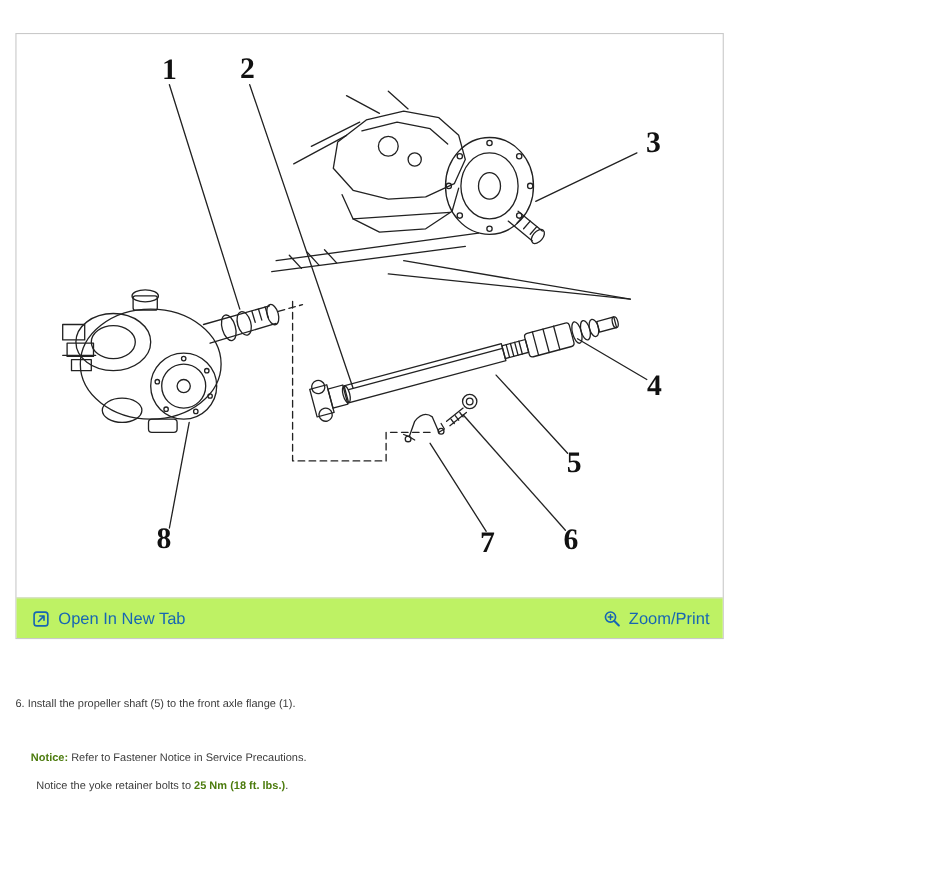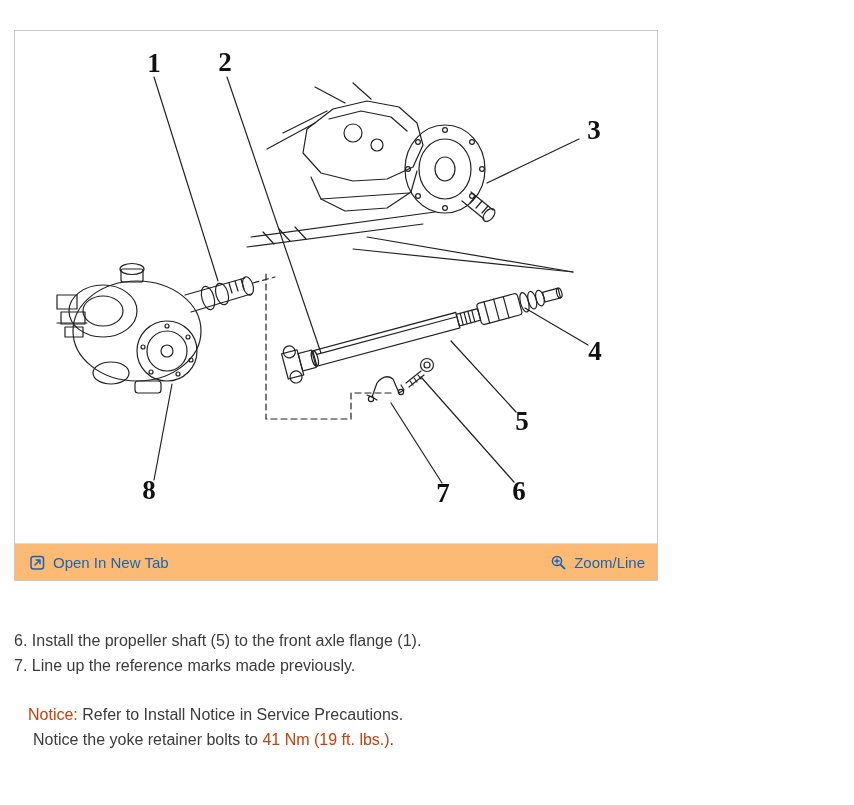--- a/index.html
+++ b/index.html
@@ -31,42 +31,42 @@
     color:#111;
     line-height:1;
     user-select:none;
   }
   .viewer-toolbar{
     position:absolute;left:0;right:0;bottom:0;
     height:36px;
     border-top:1px solid #dcdcdc;
     display:flex;justify-content:space-between;
     padding:0 12px 0 14px;
-    background:#fdba74;
+    background:#bef264;
   }
   .tool-link{
     display:flex;align-items:center;gap:7px;
     color:#1766b3;
     font-size:15px;
     text-decoration:none;
     cursor:pointer;
   }
   .tl-icon{flex:0 0 auto;display:block;}
   .instructions{
     position:absolute;left:14px;top:628px;
-    font-size:16px;
+    font-size:10px;
     color:#3b3b3b;
     line-height:25px;
     width:820px;
   }
   .instructions p{margin:0;}
   .instructions p.notice{margin-top:24px;padding-left:14px;}
   .instructions p.step8{margin-top:24px;}
   .instructions p.substep{padding-left:19px;}
-  .instructions b{color:#c2410c;font-weight:normal;}
+  .instructions b{color:#4d7c0f;font-weight:bold;}
   svg.lineart{display:block;}
 </style>
 </head>
 <body>
 
 <div class="viewer-frame">
   <div class="diagram-area">
 
     <svg class="lineart" width="642" height="513" viewBox="0 0 642 513" fill="none" stroke="#222" stroke-width="1.2" stroke-linecap="round" stroke-linejoin="round">
 
@@ -215,23 +215,22 @@
       </svg>
       <span>Open In New Tab</span>
     </a>
     <a href="#" class="tool-link">
       <svg class="tl-icon" width="17" height="17" viewBox="0 0 17 17">
         <circle cx="7" cy="7" r="4.6" fill="none" stroke="currentColor" stroke-width="1.5"></circle>
         <line x1="10.5" y1="10.5" x2="14.6" y2="14.6" stroke="currentColor" stroke-width="1.8" stroke-linecap="round"></line>
         <line x1="7" y1="4.9" x2="7" y2="9.1" stroke="currentColor" stroke-width="1.4" stroke-linecap="round"></line>
         <line x1="4.9" y1="7" x2="9.1" y2="7" stroke="currentColor" stroke-width="1.4" stroke-linecap="round"></line>
       </svg>
-      <span>Zoom/Line</span>
+      <span>Zoom/Print</span>
     </a>
   </div>
 </div>
 
 <div class="instructions">
   <p class="step">6. Install the propeller shaft (5) to the front axle flange (1).</p>
-  <p class="step">7. Line up the reference marks made previously.</p>
-  <p class="notice"><b>Notice:</b><span> Refer to Install Notice in Service Precautions.</span></p>
-  <p class="substep"><span>Notice the yoke retainer bolts to </span><b>41 Nm (19 ft. lbs.)</b><span>.</span></p>
+  <p class="notice"><b>Notice:</b><span> Refer to Fastener Notice in Service Precautions.</span></p>
+  <p class="substep"><span>Notice the yoke retainer bolts to </span><b>25 Nm (18 ft. lbs.)</b><span>.</span></p>
 </div>
 
 </body></html>

